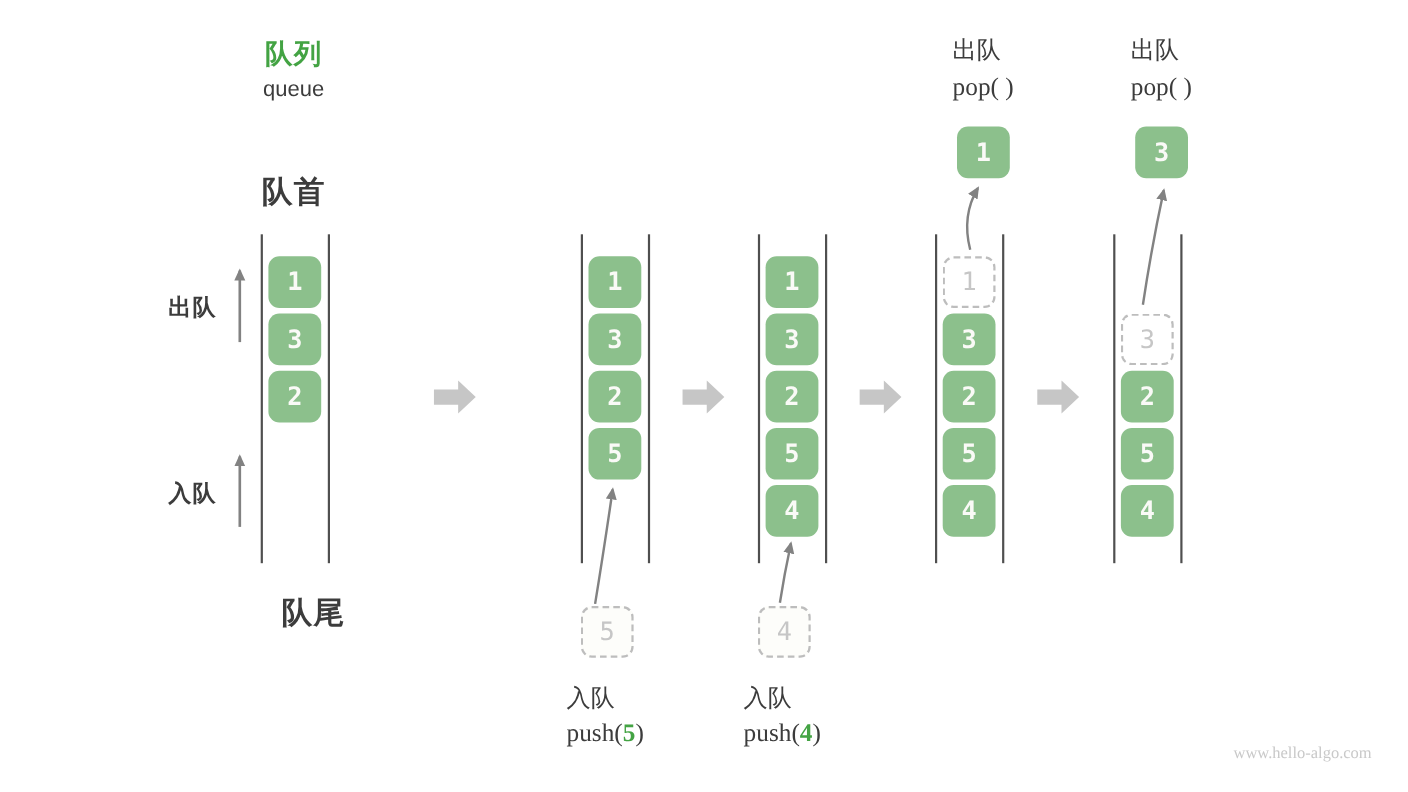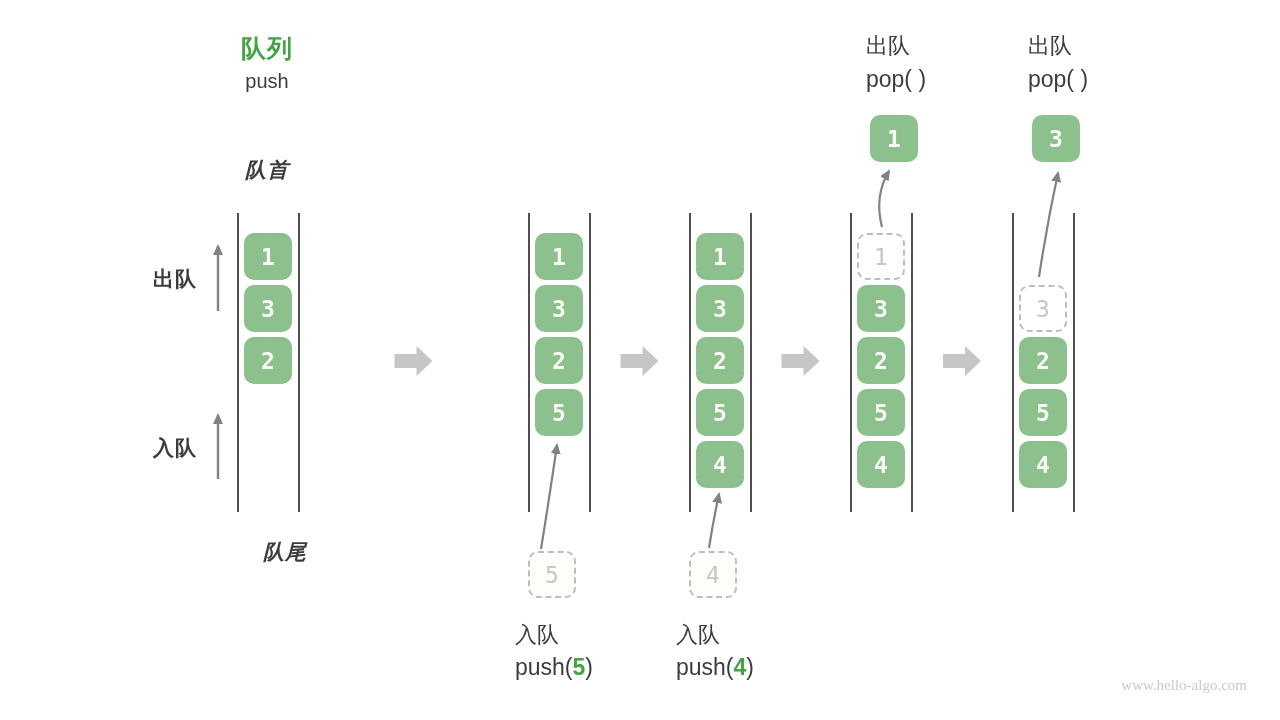--- a/index.html
+++ b/index.html
@@ -11,21 +11,21 @@
   .title {
     position: absolute; left: 267px; top: 32px; transform: translateX(-50%);
     font-size: 25px; font-weight: bold; color: var(--accent-green); letter-spacing: 1px;
   }
   .subtitle {
     position: absolute; left: 267px; top: 70px; transform: translateX(-50%);
     font-size: 20px; color: var(--dark-text);
   }
   .pos-label {
     position: absolute; transform: translateX(-50%);
-    font-size: 21px; font-weight: bold; color: var(--dark-text); letter-spacing: 1px; font-style: italic;
+    font-size: 28px; font-weight: bold; color: var(--dark-text); letter-spacing: 1px;
   }
   .side-label {
     position: absolute; font-size: 21px; font-weight: bold;
     color: var(--dark-text); letter-spacing: 1px;
   }
 
   .channel-line { position: absolute; width: 2px; background: var(--channel-line); }
 
   .cell {
     position: absolute; width: 48px; height: 47px; border-radius: 10px;
@@ -34,39 +34,39 @@
   }
   .cell.filled { background: var(--box-green); color: var(--box-text); }
   .cell.dashed {
     background: #ffffff; border: 2px dashed var(--dashed-border);
     color: var(--dashed-text); font-weight: normal;
   }
   .cell.incoming { background: #fdfdfa; }
 
   .op-label { position: absolute; font-size: 22px; color: var(--dark-text); font-weight: 500; }
   .op-code {
-    position: absolute; font-family: Liberation Sans, sans-serif;
+    position: absolute; font-family: Liberation Serif, serif;
     font-size: 23px; color: var(--dark-text);
   }
   .op-code .arg { color: var(--accent-green); font-weight: bold; }
 
   #arrow-layer { position: absolute; left: 0; top: 0; width: 1280px; height: 720px; }
   #queues { position: absolute; left: 0; top: 0; width: 1280px; height: 720px; }
 
   .watermark {
     position: absolute; right: 33px; top: 677px;
     font-family: Liberation Serif, serif; font-size: 15px; color: var(--watermark-gray);
   }
 </style>
 </head>
 <body>
 
 <div class="canvas">
   <div class="title">队列</div>
-  <div class="subtitle">push</div>
+  <div class="subtitle">queue</div>
 
   <div class="pos-label" style="left:267px; top:156px;">队首</div>
   <div class="pos-label" style="left:285px; top:538px;">队尾</div>
 
   <div class="side-label" style="left:153px; top:265px;">出队</div>
   <div class="side-label" style="left:153px; top:434px;">入队</div>
 
   <svg id="arrow-layer" xmlns="http://www.w3.org/2000/svg">
       <defs>
         <marker id="ah" markerUnits="userSpaceOnUse" markerWidth="14" markerHeight="14" refX="9" refY="6" orient="auto">

